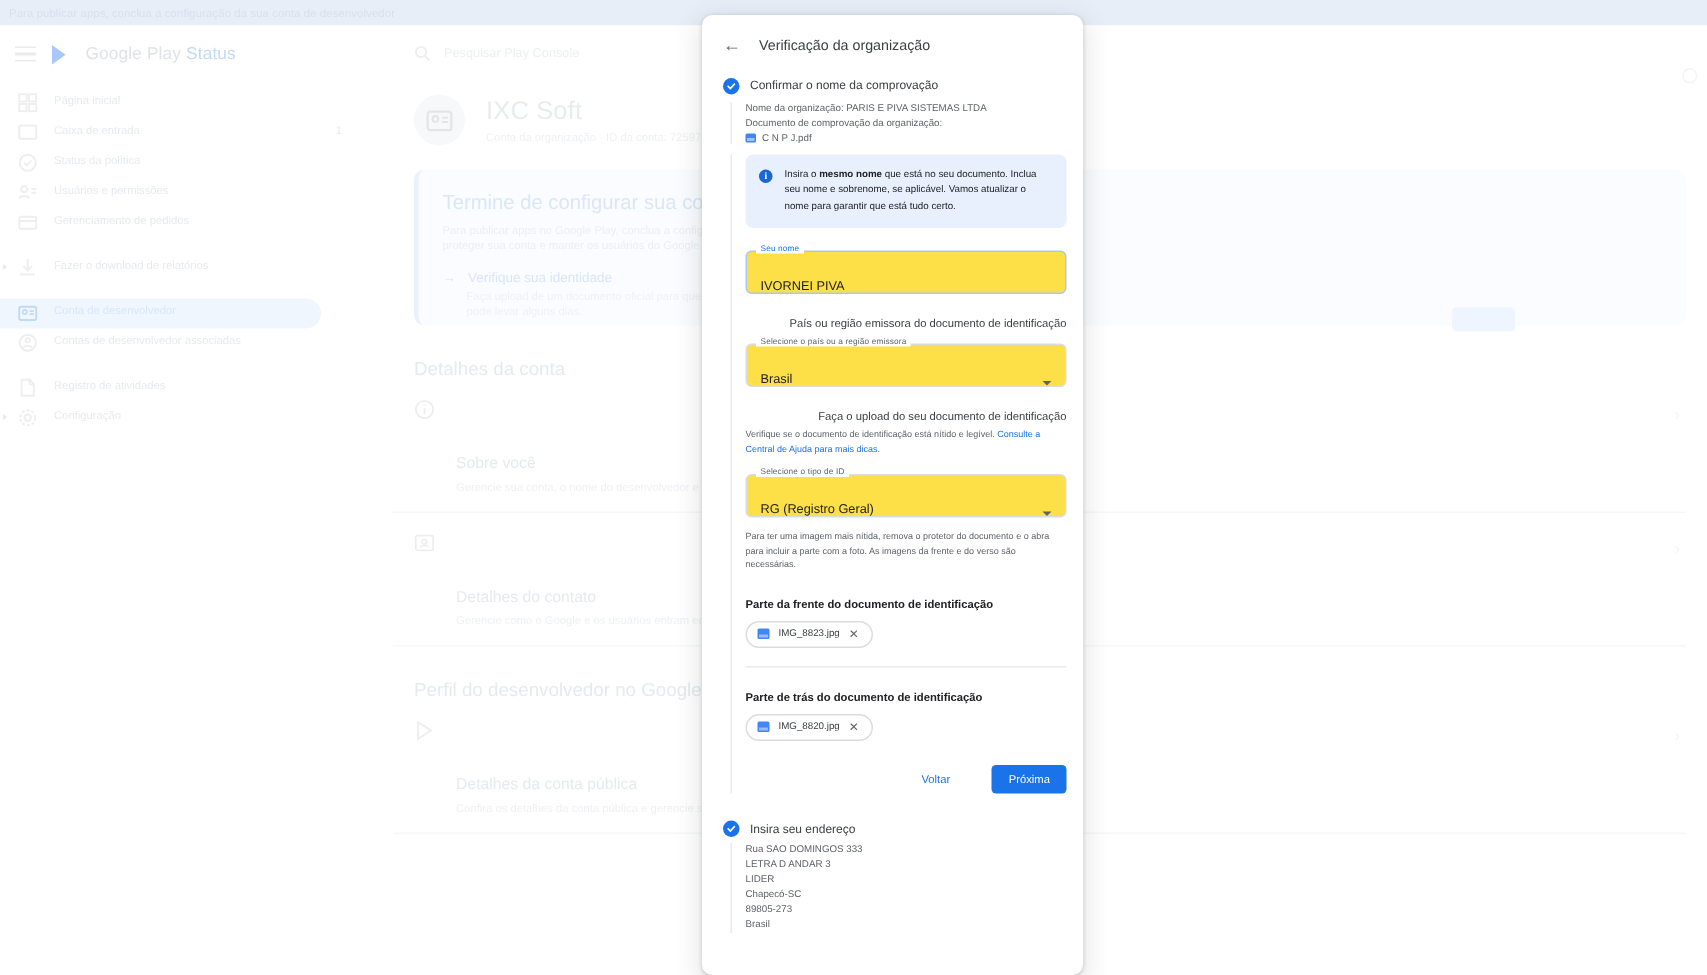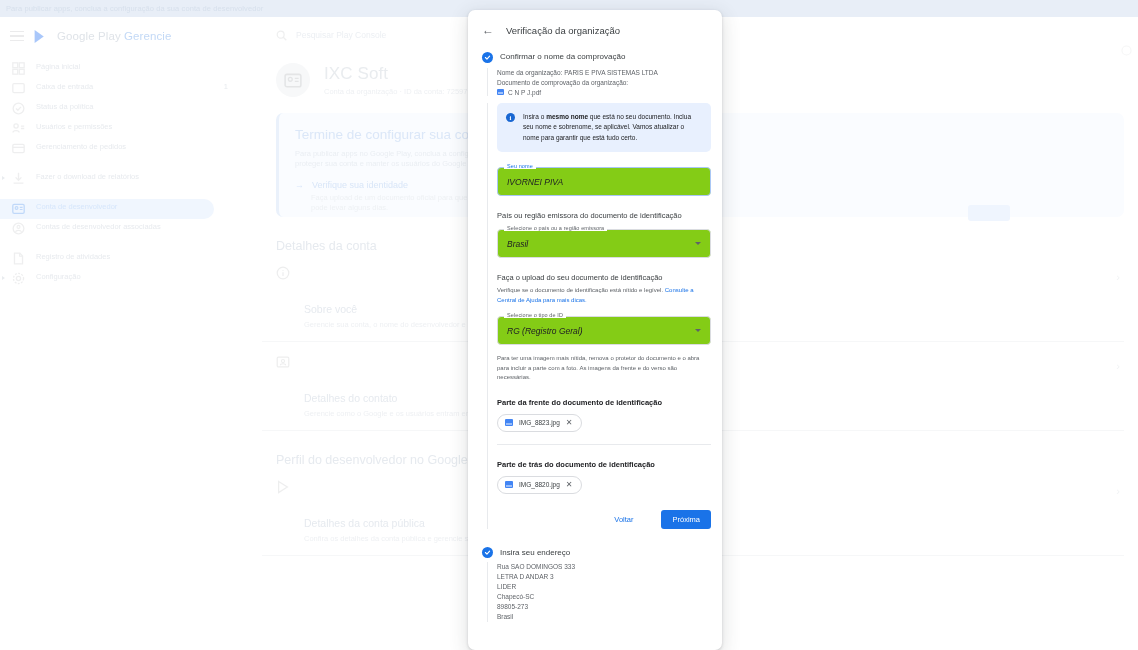--- a/index.html
+++ b/index.html
@@ -135,37 +135,37 @@
     width: 9px; min-width: 9px; height: 9px; border-radius: 50%; background: #1967d2;
     color: #fff; font-size: 6.5px; font-weight: bold; line-height: 9px; text-align: center;
     font-family: "Liberation Serif", serif; margin-top: 1px;
   }
   .info-text { font-size: 6.5px; color: #202124; line-height: 10.5px; }
   .info-text b { font-weight: bold; }
 
   .field { position: relative; margin-top: 15px; }
   .field-box {
     border: 1px solid #a9c7f5; border-radius: 4px; height: 29px;
-    display: flex; align-items: center; padding: 0 9px; background: #84cc16; font-style: italic;
+    display: flex; align-items: flex-end; padding: 0 9px; background: #fde047;
   }
   .field-box.grey { border-color: #dadce0; }
   .field-legend {
     position: absolute; top: -4px; left: 7px; background: #fff; padding: 0 3px;
     font-size: 5.5px; color: #1a73e8; letter-spacing: .1px;
   }
   .field-legend.grey { color: #5f6368; }
   .field-value { font-size: 8.5px; color: #202124; }
   .caret-dn {
     margin-left: auto; width: 0; height: 0;
     border-left: 3.2px solid transparent; border-right: 3.2px solid transparent;
     border-top: 3.6px solid #5f6368;
   }
 
   .sect-head { font-size: 7.5px; color: #202124; margin-top: 15px; font-weight: bold; }
-  .sect-head.normal { font-weight: normal; color: #3c4043; }
+  .sect-head.normal { font-weight: normal; color: #3c4043; text-align: right; }
   .help-text { font-size: 6px; color: #5f6368; line-height: 9.5px; margin-top: 4px; }
   .help-link { color: #1a73e8; }
 
   .chip {
     display: inline-flex; align-items: center; gap: 6px; margin-top: 7px;
     border: 1px solid #dadce0; border-radius: 12px; height: 18px; padding: 0 8px 0 7px;
     background: #fff;
   }
   .chip-ico {
     width: 8px; height: 7px; background: #4285f4; border-radius: 1px; position: relative;
@@ -202,21 +202,21 @@
         <div class="hamburger">
             <i></i>
             <i></i>
             <i></i>
           </div>
         <svg class="play-logo" viewBox="0 0 20 22">
           <path d="M1 1 L15 11 L1 21 Z" fill="#4285f4"></path>
         </svg>
         <div class="brand-text">
           <span class="g">Google Play</span>
-          <span class="c">Gerencie</span>
+          <span class="c">Status</span>
         </div>
       </div>
 
       <div class="nav">
         <div class="nav-item">
           <svg class="nav-ico" viewBox="0 0 16 16">
             <rect x="1" y="1" width="6" height="6" fill="none" stroke="#5f6368" stroke-width="1.6"></rect>
             <rect x="9" y="1" width="6" height="6" fill="none" stroke="#5f6368" stroke-width="1.6"></rect>
             <rect x="1" y="9" width="6" height="6" fill="none" stroke="#5f6368" stroke-width="1.6"></rect>
             <rect x="9" y="9" width="6" height="6" fill="none" stroke="#5f6368" stroke-width="1.6"></rect>

